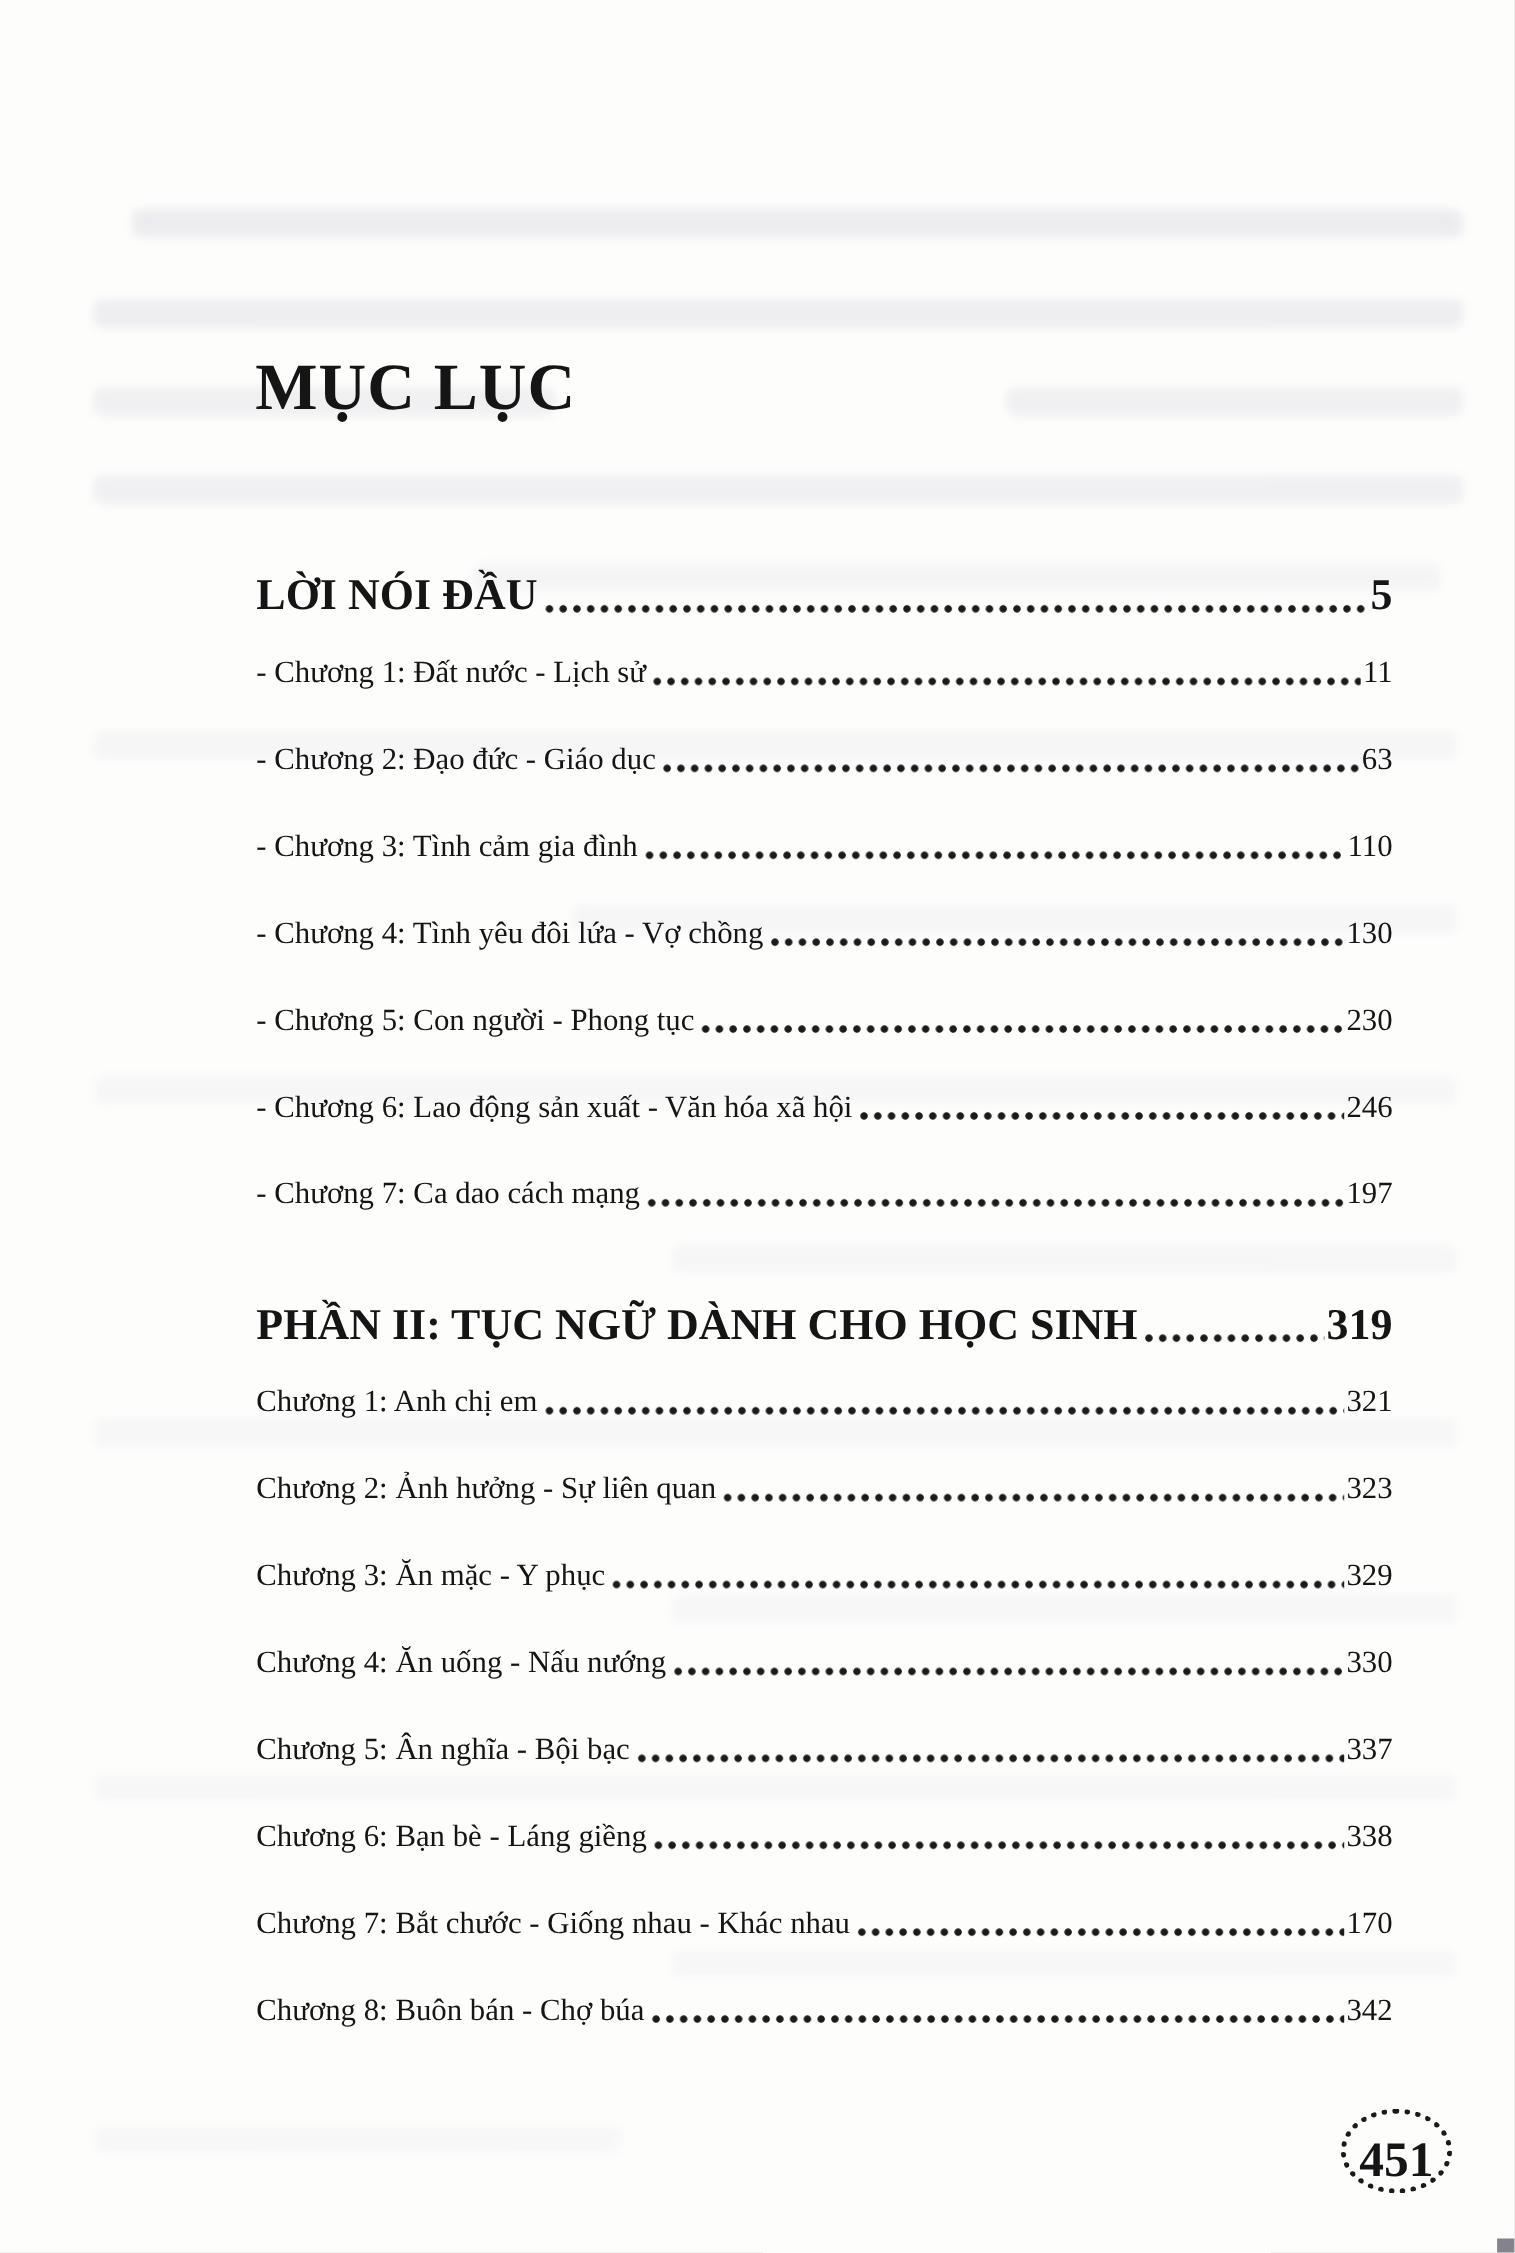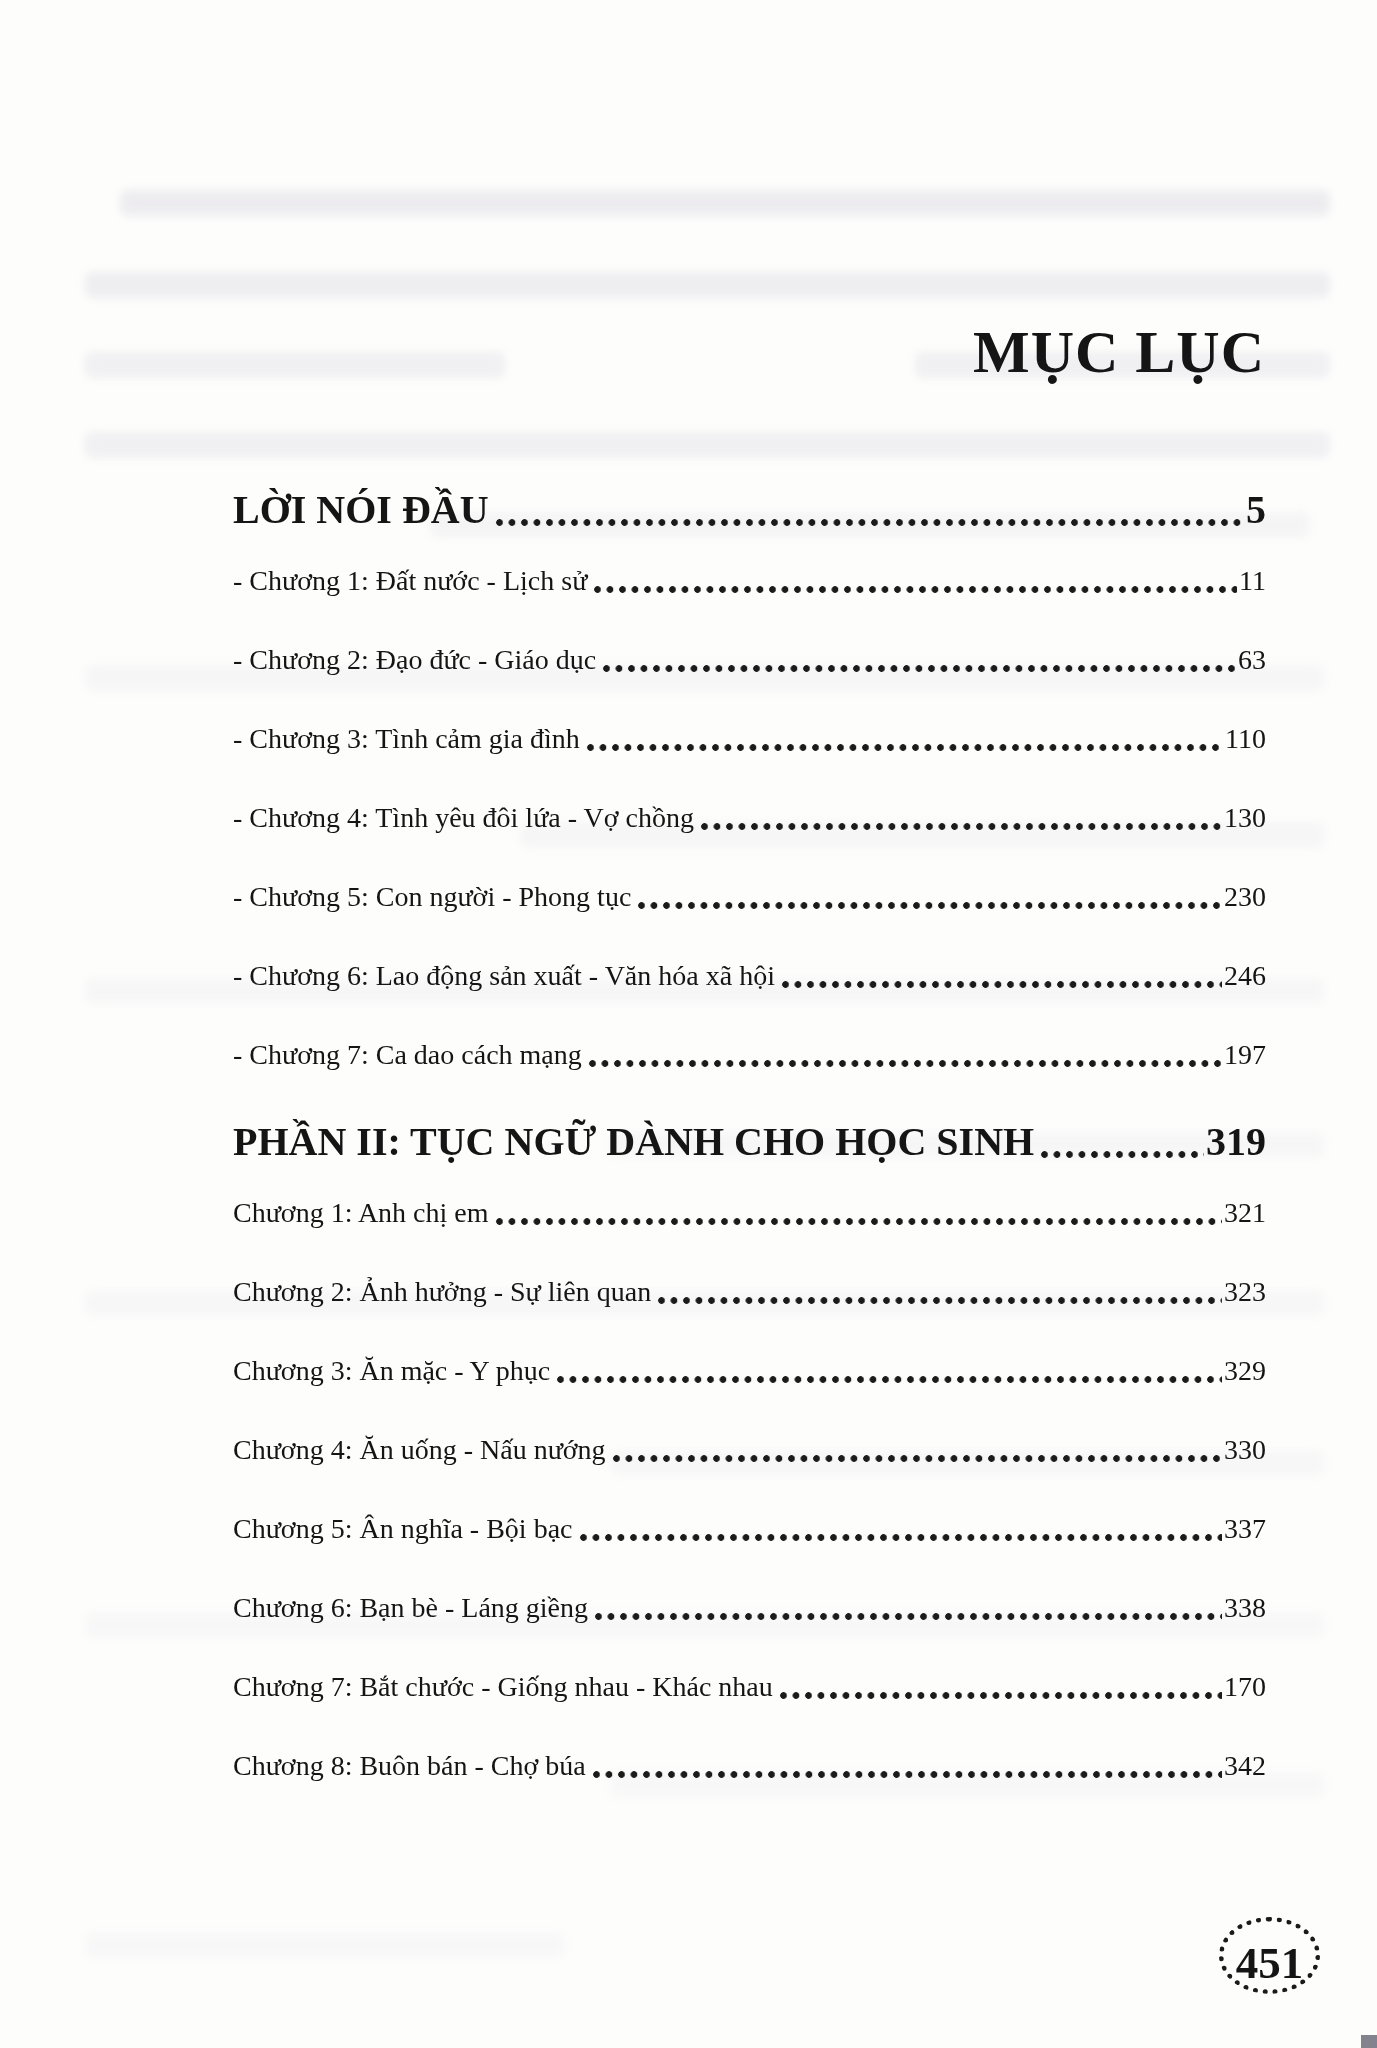--- a/index.html
+++ b/index.html
@@ -26,21 +26,21 @@
     border-radius: 8px;
     filter: blur(4px);
   }
   
   .title {
     position: absolute;
     left: 232px;
     top: 318px;
     width: 1033px;
     margin: 0;
-    text-align: right;
+    text-align: left;
     font-size: 60px;
     line-height: 68px;
     font-weight: 700;
     letter-spacing: 1px;
   }
   
   .toc {
     position: absolute;
     left: 233px;
     top: 486px;
@@ -49,20 +49,21 @@
   .row {
     display: flex;
     align-items: baseline;
     height: 79px;
     font-size: 28px;
     white-space: nowrap;
   }
   .row.bold {
     font-weight: 700;
     font-size: 40px;
+    margin-top: 31px;
   }
   .label { flex: 0 0 auto; }
   .pagenum { flex: 0 0 auto; }
   .leader {
     flex: 1 1 auto;
     min-width: 40px;
     height: 9px;
     margin: 0 2px 0 6px;
     position: relative;
     top: 4px;

